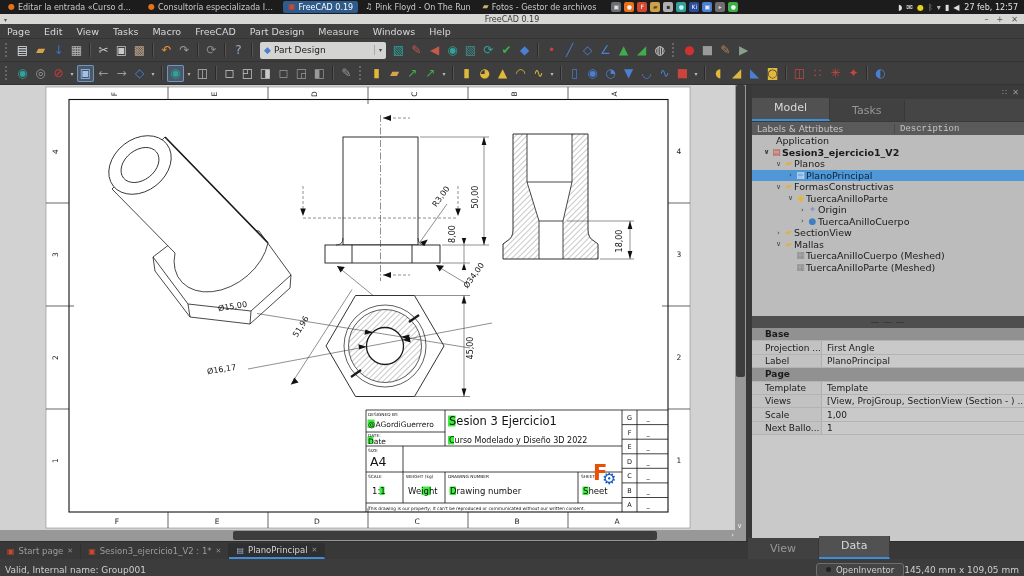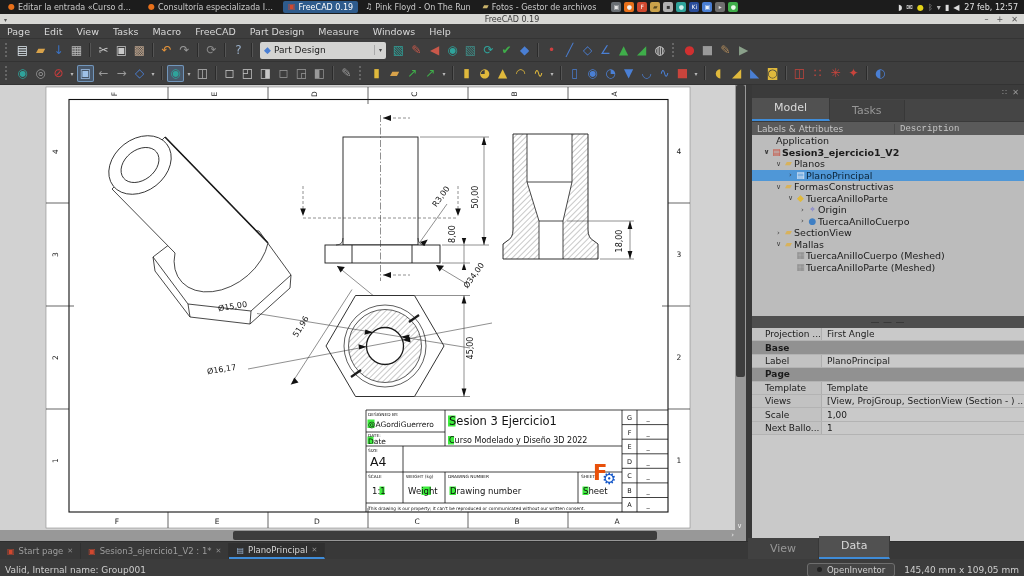--- a/index.html
+++ b/index.html
@@ -69,21 +69,21 @@
   .prow .pn{width:56px;padding-left:13px;flex:none;border-right:1px solid #aeaeae;height:100%;display:flex;align-items:center;background:#c2c2c2;}
   .prow .pv{padding-left:5px;white-space:nowrap;overflow:hidden;}
   
   #mditabs{position:relative;height:17px;background:#383838;display:flex;align-items:flex-end;border-top:1px solid #2e2e2e;}
   .mtab{height:16px;display:flex;align-items:center;gap:4px;padding:0 7px;font-size:8.5px;color:#9d9d9d;border-right:1px solid #303030;}
   .mtab.active{background:#2f2f2f;color:#d5d5d5;border-bottom:2px solid #3f8cd8;height:14px;}
   .mtab .mic{font-size:8px;}
   .mtab .mx{font-size:7px;color:#8a8a8a;}
   #vd-tabs{position:absolute;left:748px;top:0;height:17px;display:flex;align-items:flex-end;}
   #statusbar{height:21px;background:#3c3c3c;display:flex;align-items:center;font-size:9px;color:#cfcfcf;padding:0 5px;}
-  #status-right{margin-left:auto;display:flex;align-items:center;gap:9px;}
+  #status-right{margin-left:auto;display:flex;align-items:center;}
   #oi-btn{display:flex;align-items:center;gap:5px;border:1px solid #6e6e6e;border-radius:3px;background:#444;padding:1px 9px;font-size:8.5px;}
   #oi-btn .dot{width:5px;height:5px;border-radius:50%;background:#222;}
   text{font-family:"DejaVu Sans",sans-serif;}
 </style>
 </head>
 <body>
 
 <div id="screen">
 
   <div id="taskbar">
@@ -711,25 +711,25 @@
             <span>TuercaAnilloCuerpo (Meshed)</span>
           </div>
           <div class="trow" style="padding-left: 34px;">
             <span class="arr"></span>
             <span class="tic" style="color: rgb(138, 138, 138);">▦</span>
             <span>TuercaAnilloParte (Meshed)</span>
           </div>
         </div>
       <div id="dock-split">― ― ―</div>
       <div id="props">
+          <div class="prow group">Base</div>
           <div class="prow">
             <span class="pn">Projection ...</span>
             <span class="pv">First Angle</span>
           </div>
-          <div class="prow group">Base</div>
           <div class="prow">
             <span class="pn">Label</span>
             <span class="pv">PlanoPrincipal</span>
           </div>
           <div class="prow group">Page</div>
           <div class="prow">
             <span class="pn">Template</span>
             <span class="pv">Template</span>
           </div>
           <div class="prow">

